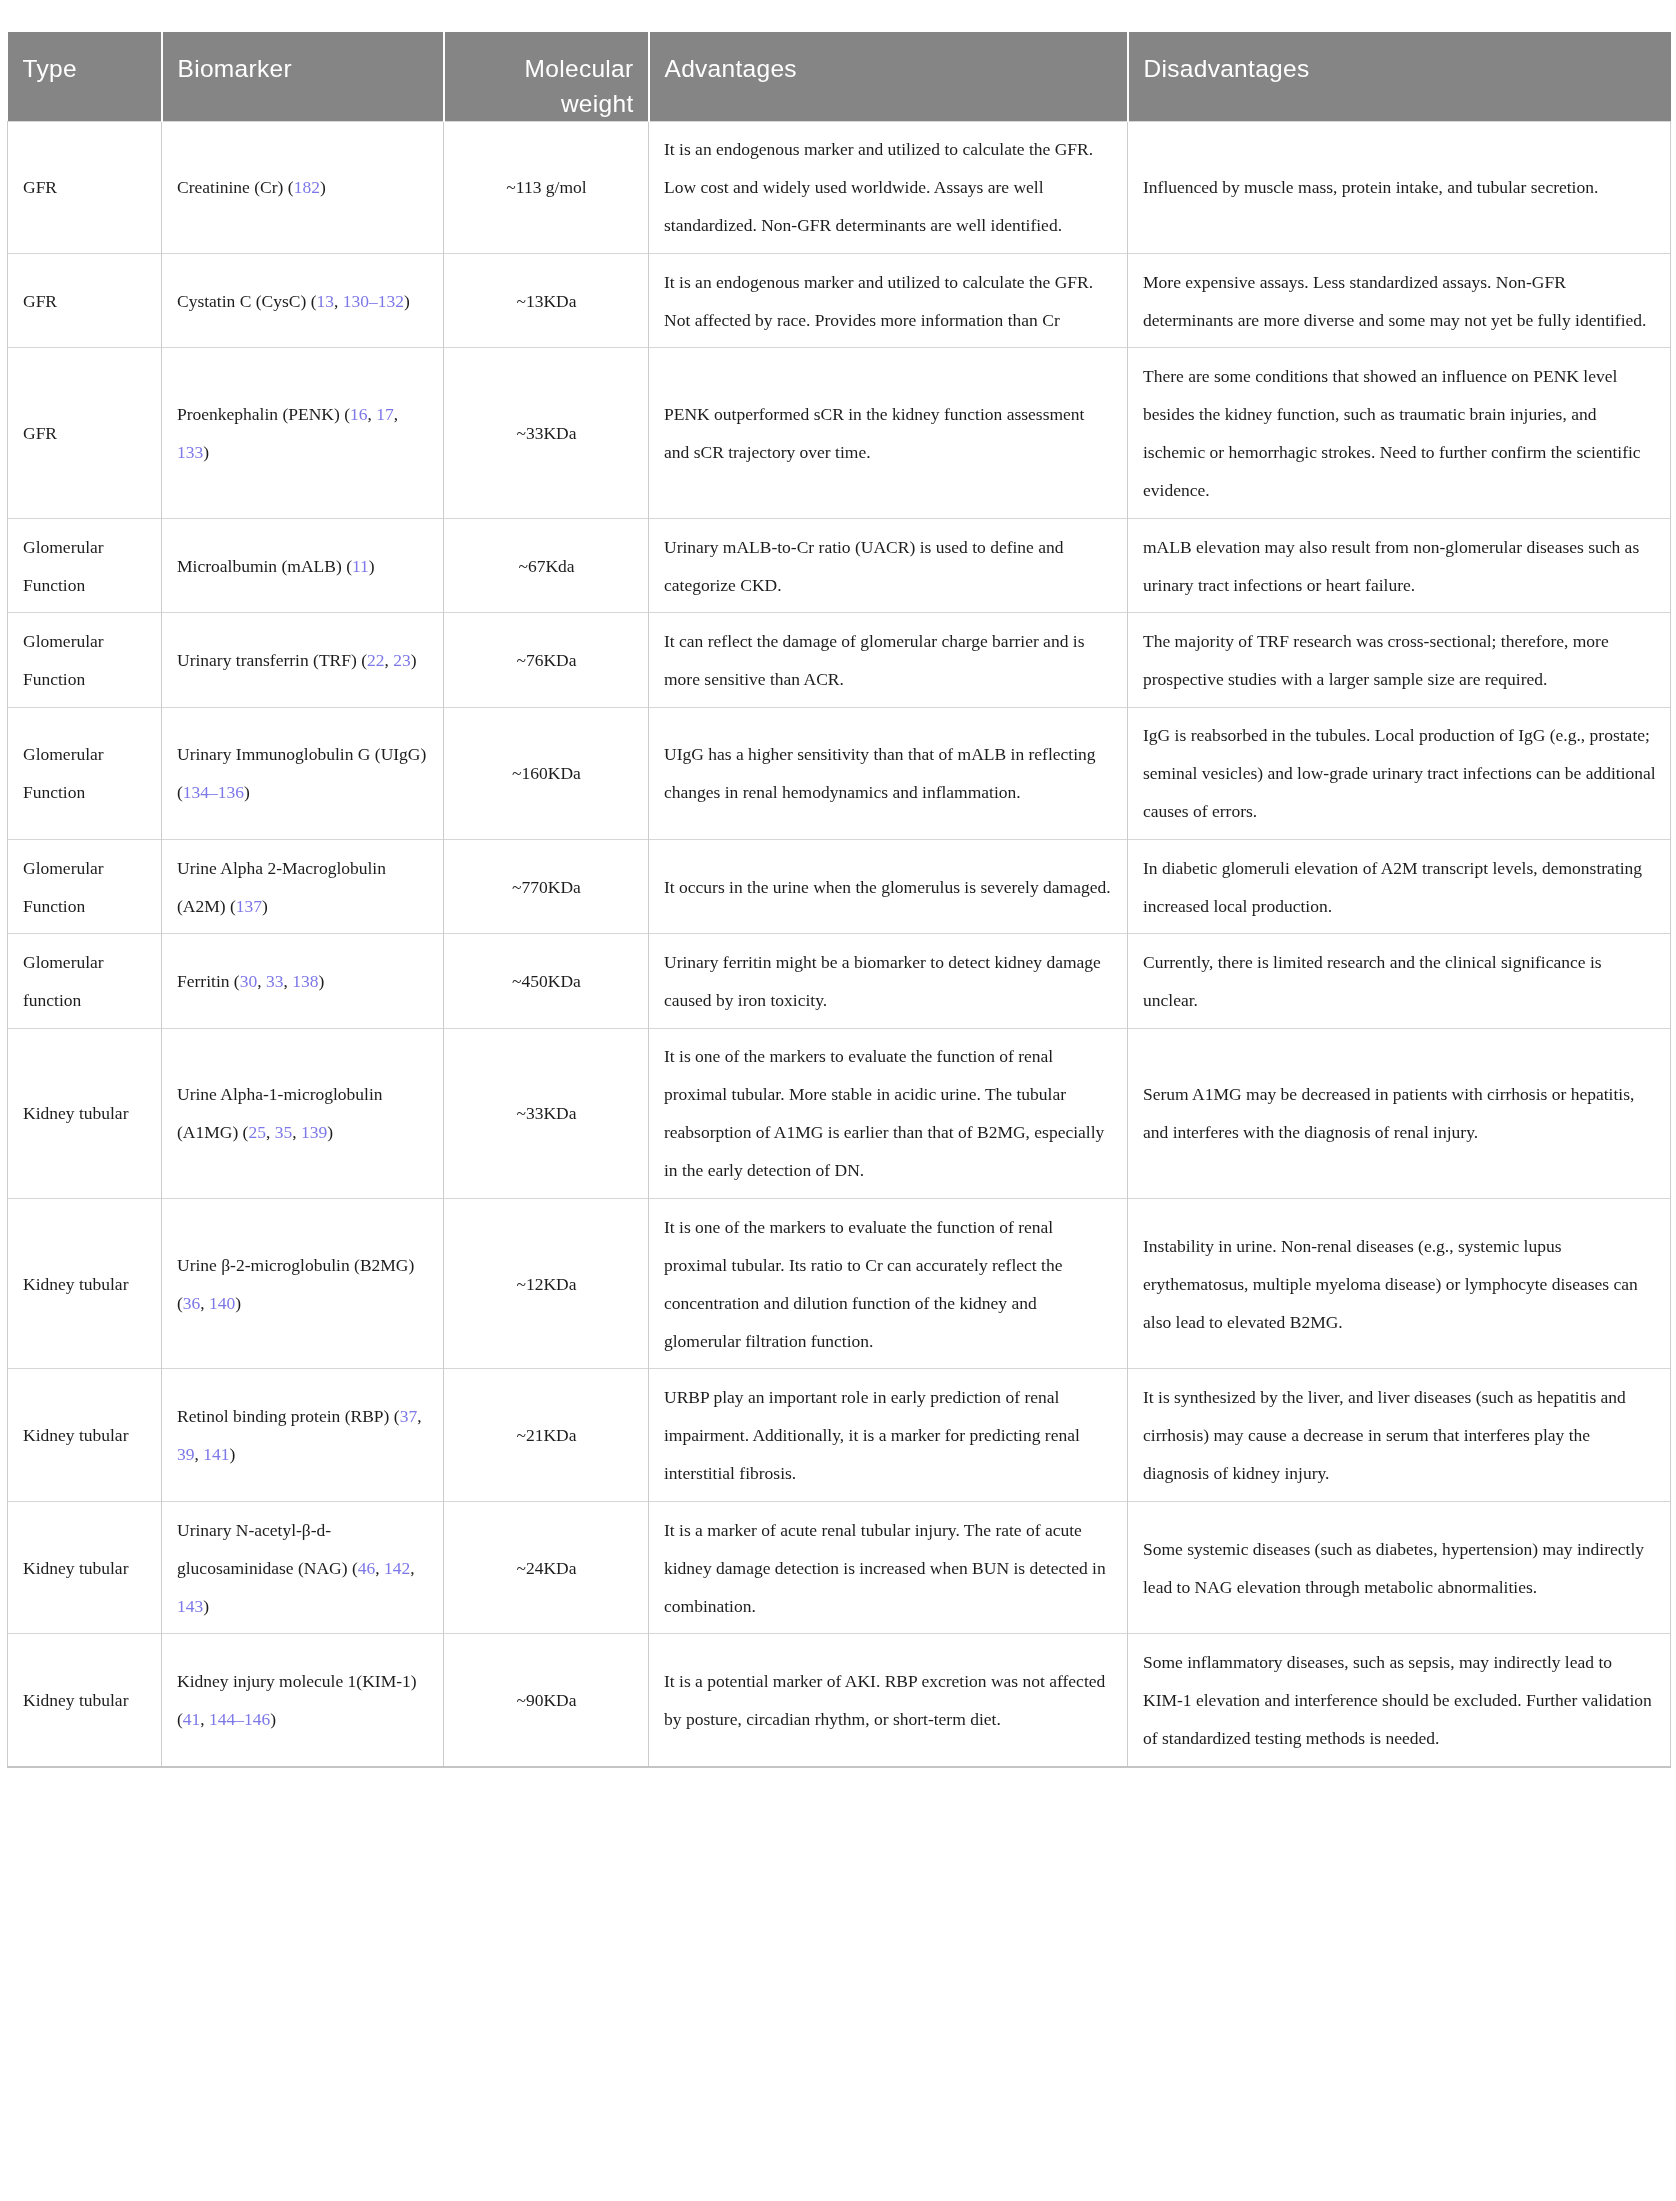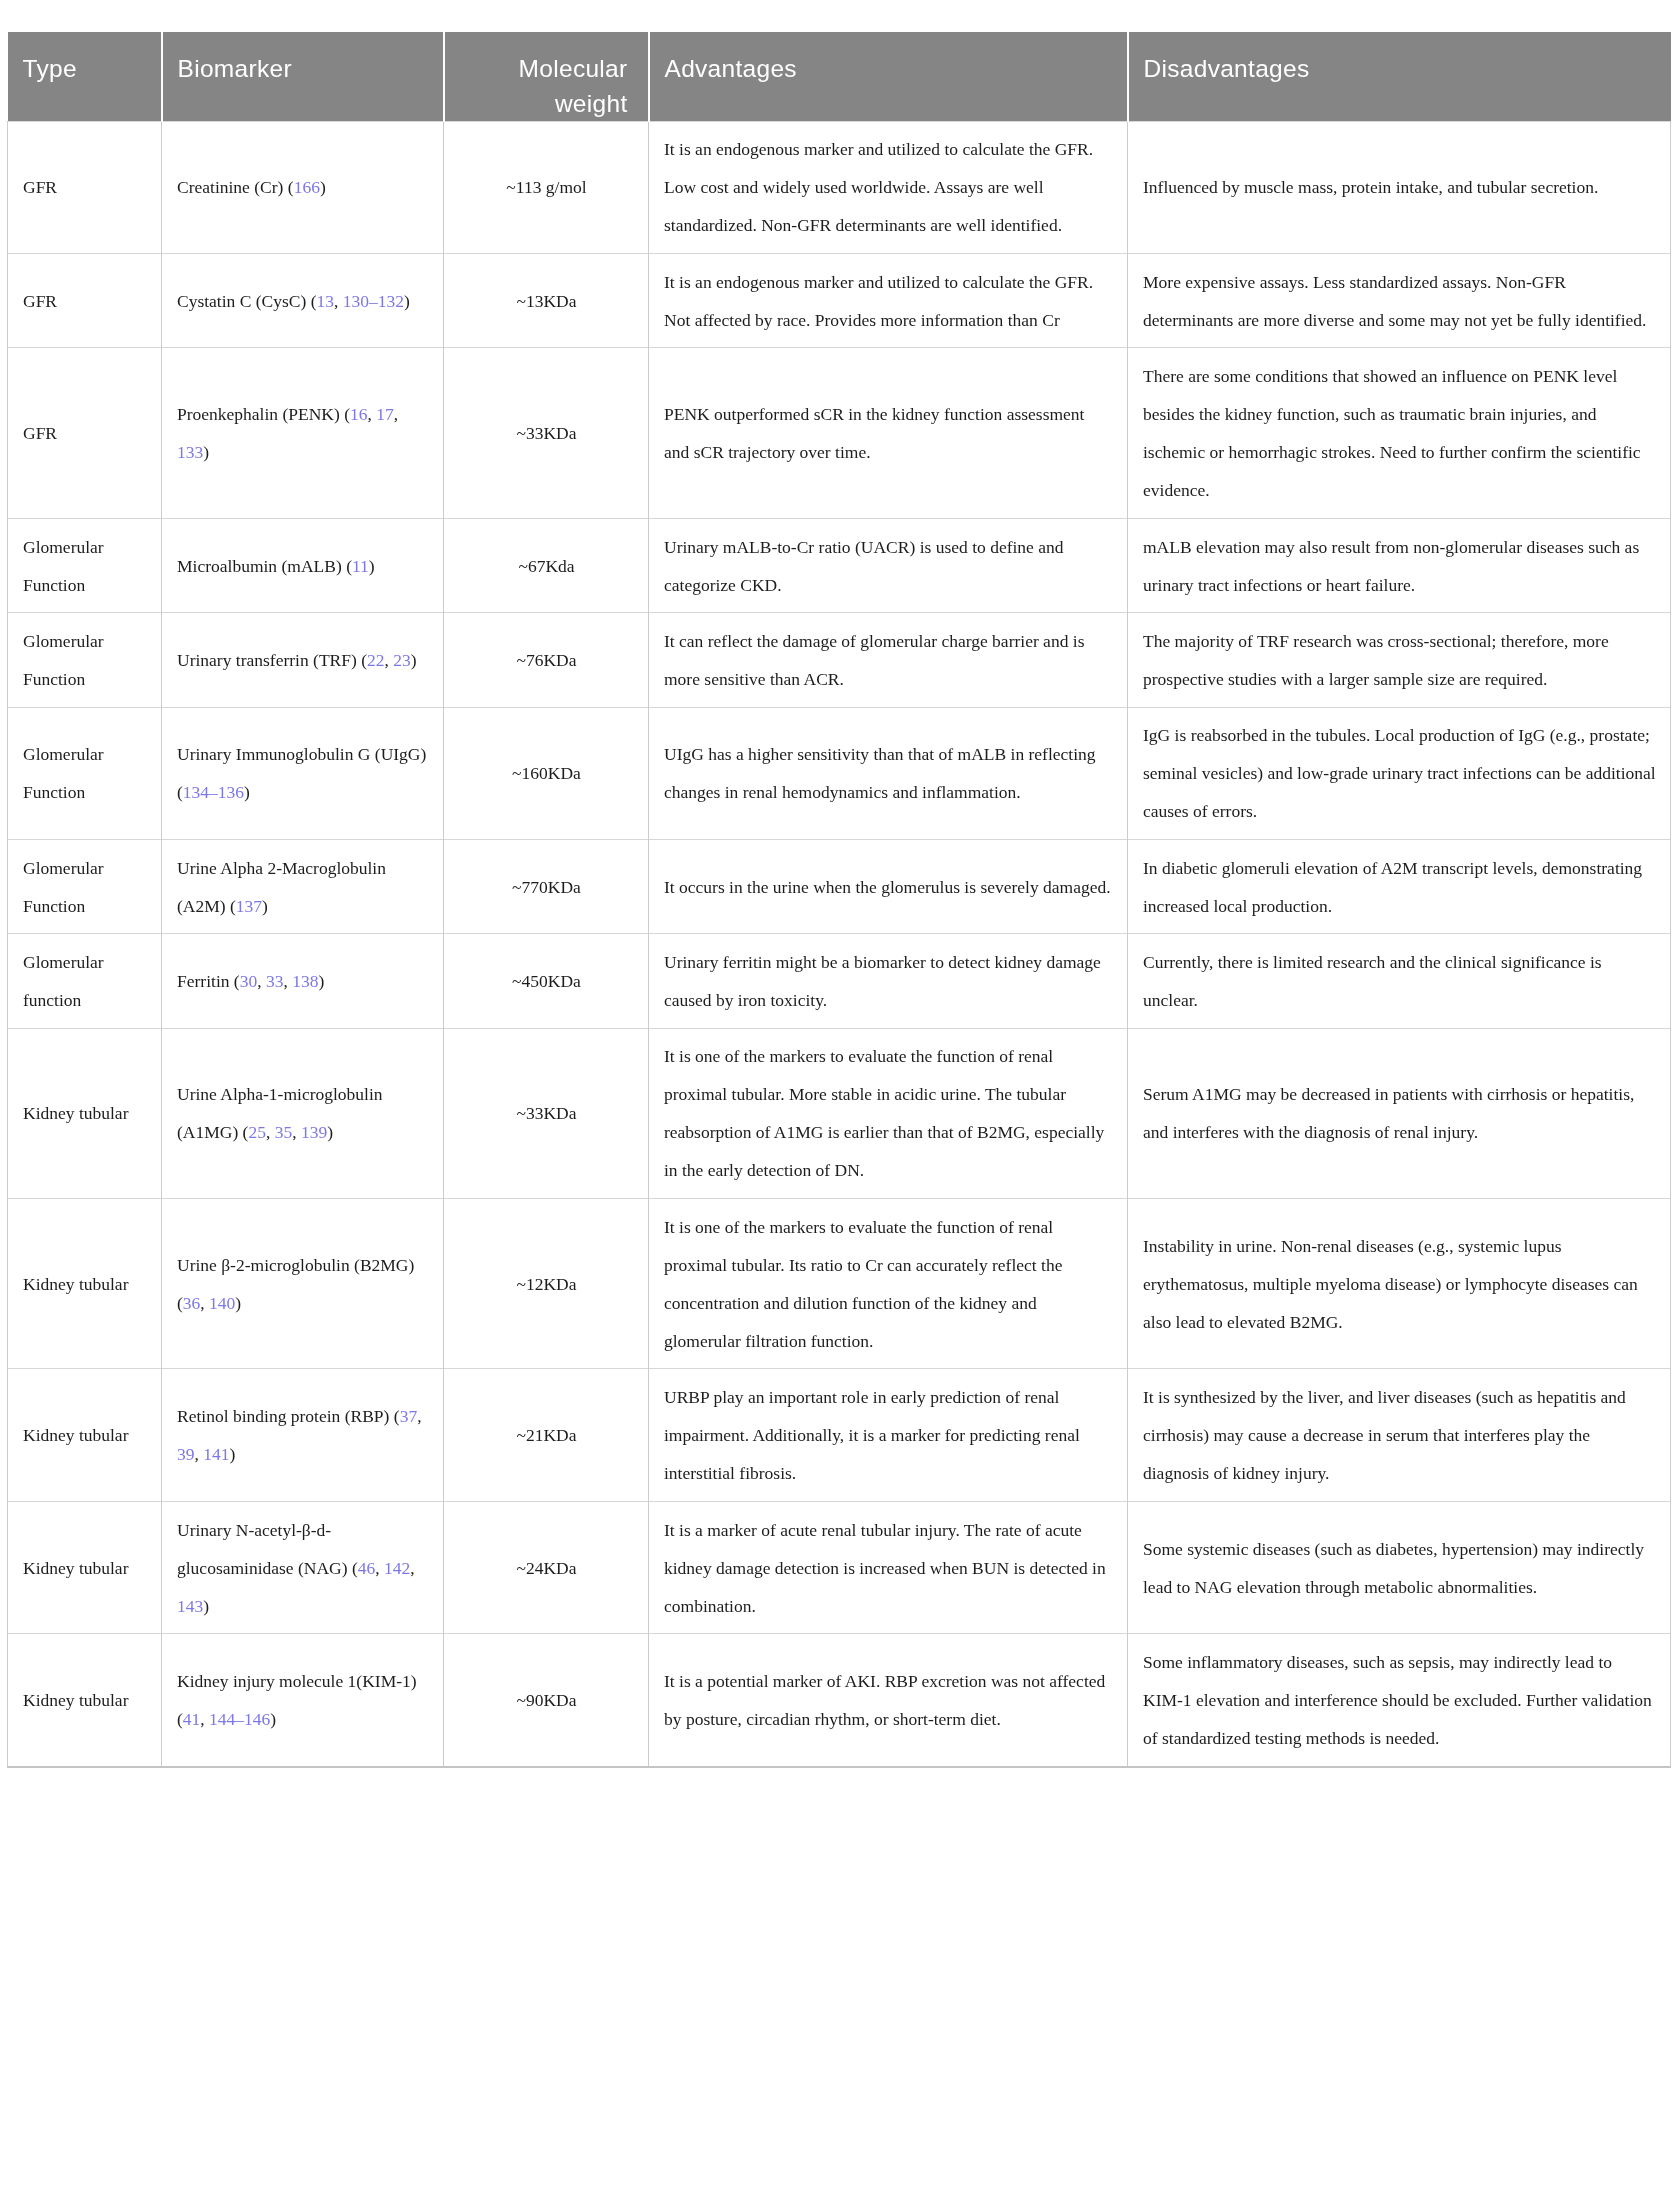--- a/index.html
+++ b/index.html
@@ -39,21 +39,21 @@
     background:var(--header-bg);
     color:var(--header-text);
     font-family:"Liberation Sans",sans-serif;
     font-weight:400;
     font-size:24.5px;
     letter-spacing:0.3px;
     text-align:left;
     vertical-align:top;
     height:86px;
     box-sizing:border-box;
-    padding:19px 20px 0 15px;
+    padding:19px 14px 0 15px;
     line-height:35px;
   }
   thead th + th{border-left:2.6px solid #fdfdfd;}
   thead th.th-weight{text-align:right;}
   tbody td{
     border-left:0.9px solid var(--divider);
     border-top:1.7px solid var(--row-divider);
     vertical-align:middle;
     box-sizing:border-box;
     padding:8.7px 14px 8.7px 15px;
@@ -82,21 +82,21 @@
         <th class="th-type">Type</th>
         <th class="th-bio">Biomarker</th>
         <th class="th-weight">Molecular weight</th>
         <th class="th-adv">Advantages</th>
         <th class="th-dis">Disadvantages</th>
       </tr>
     </thead>
     <tbody id="tbody">
   <tr>
     <td class="td-type">GFR</td>
-    <td class="td-bio"><span>Creatinine (Cr) (</span><span class="citation">166</span><span>)</span></td>
+    <td class="td-bio"><span>Creatinine (Cr) (</span><span class="citation">182</span><span>)</span></td>
     <td class="td-weight">~113 g/mol</td>
     <td class="td-adv">It is an endogenous marker and utilized to calculate the GFR. Low cost and widely used worldwide. Assays are well standardized. Non-GFR determinants are well identified.</td>
     <td class="td-dis">Influenced by muscle mass, protein intake, and tubular secretion.</td>
   </tr>
 
   <tr>
     <td class="td-type">GFR</td>
     <td class="td-bio"><span>Cystatin C (CysC) (</span><span class="citation">13</span><span>, </span><span class="citation">130–132</span><span>)</span></td>
     <td class="td-weight">~13KDa</td>
     <td class="td-adv">It is an endogenous marker and utilized to calculate the GFR. Not affected by race. Provides more information than Cr</td>

